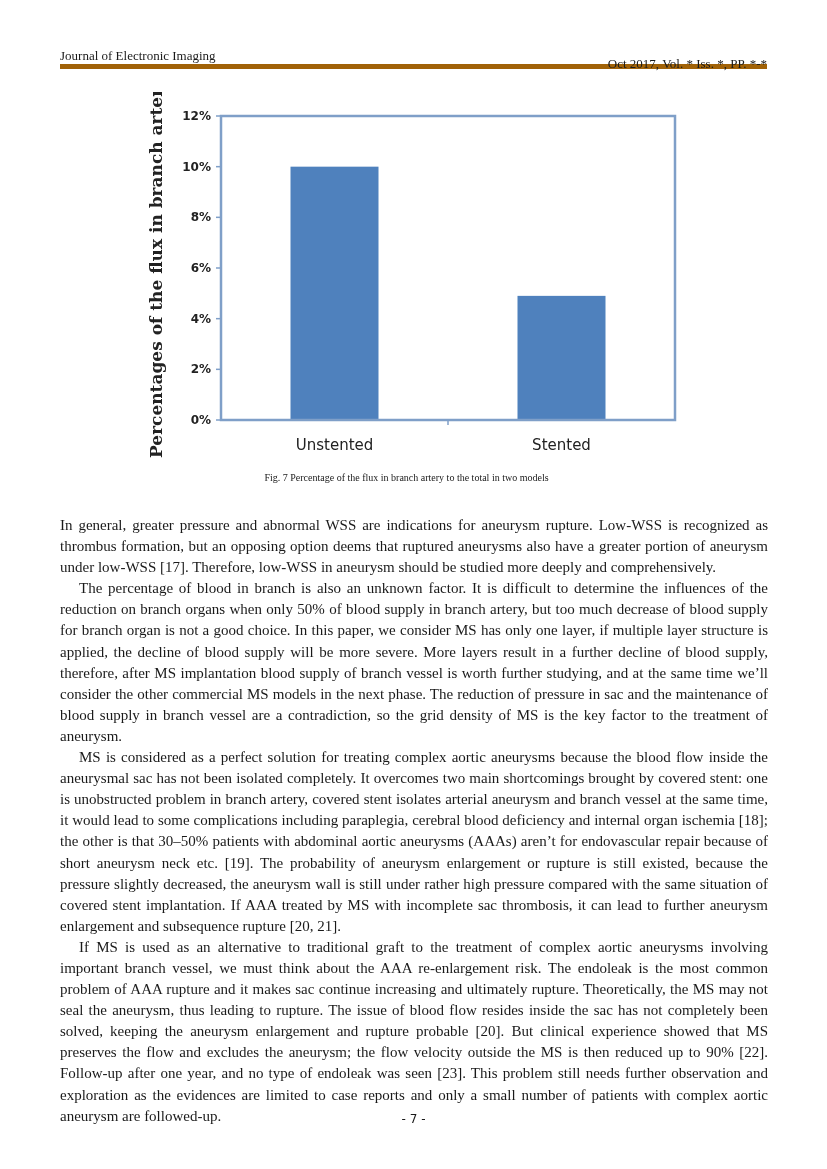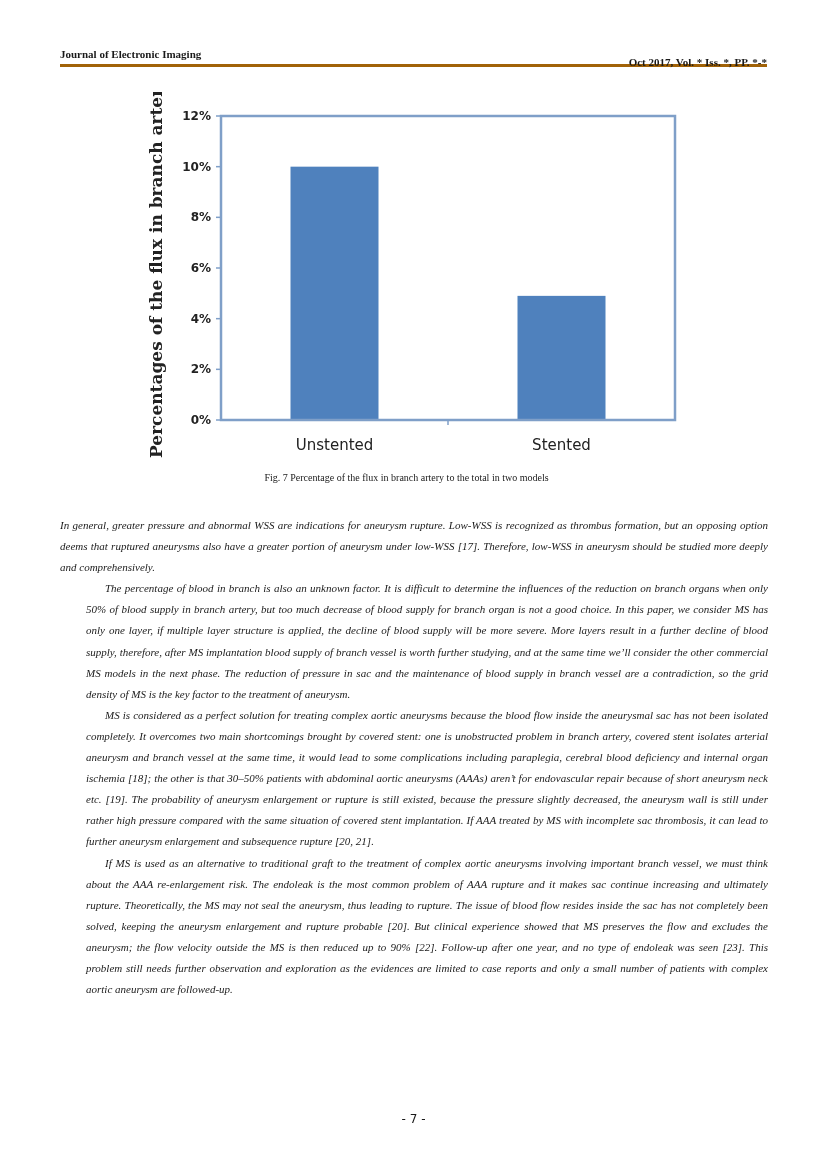--- a/index.html
+++ b/index.html
@@ -1,32 +1,32 @@
 <!DOCTYPE html>
 <html><head>
 <meta charset="utf-8">
 <style>
   html, body { margin: 0; padding: 0; background: #ffffff; }
   body { width: 827px; height: 1169px; position: relative; overflow: hidden;
          font-family: "Liberation Serif", serif; color: #1a1a1a; }
   .header { position: absolute; left: 60px; right: 60px; top: 46px; height: 18px;
-            font-size: 11px; border-bottom: 3px solid #a16207; font-weight: bold; }
+            font-size: 13px; border-bottom: 5px solid #a16207; }
   .header .left { position: absolute; left: 0; top: 2px; }
   .header .right { position: absolute; right: 0; top: 10px; }
   #chart { position: absolute; left: 140px; top: 92px; }
   .chart-text { font-family: "DejaVu Sans", sans-serif; fill: #222; }
   .ytick-label { font-size: 12px; font-weight: bold; }
   .xtick-label { font-size: 15px; }
   .ylabel { font-family: "DejaVu Serif", serif; font-size: 17px; font-weight: bold; fill: #222; }
   .caption { position: absolute; left: 0; width: 813px; top: 472px; text-align: center;
              font-size: 10px; }
   .body-text { position: absolute; left: 60px; width: 708px; top: 515px;
-               font-size: 11px; line-height: 21.1px; text-align: justify; font-style: italic; }
+               font-size: 15px; line-height: 21.1px; text-align: justify; }
   .body-text p { margin: 0; }
-  .body-text p.indent { text-indent: 19px; margin-left: 26px; }
+  .body-text p.indent { text-indent: 19px; }
   .page-number { position: absolute; left: 0; width: 827px; top: 1112px; text-align: center;
                  font-family: "DejaVu Sans", sans-serif; font-size: 12px; }
 </style>
 </head>
 <body>
 
 <div class="header">
   <span class="left">Journal of Electronic Imaging</span>
   <span class="right">Oct 2017, Vol. * Iss. *, PP. *-*</span>
 </div>

